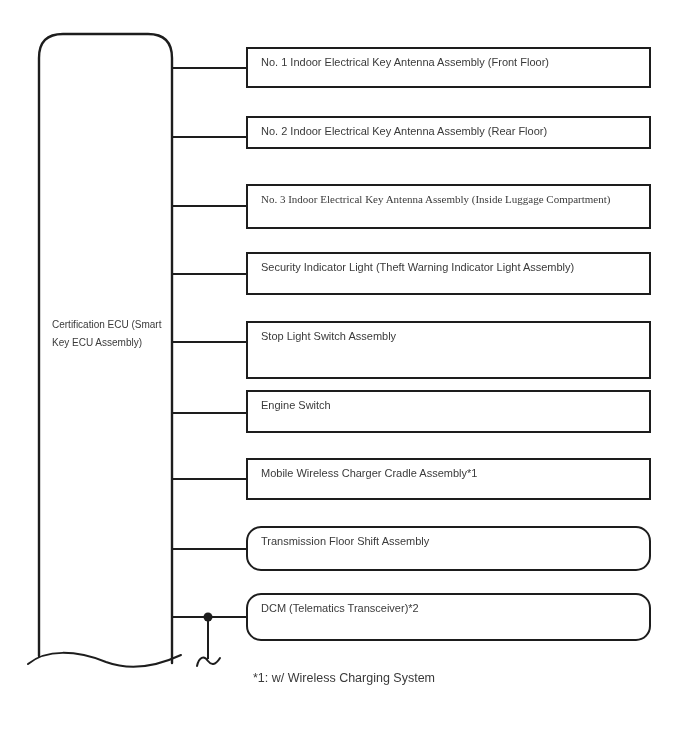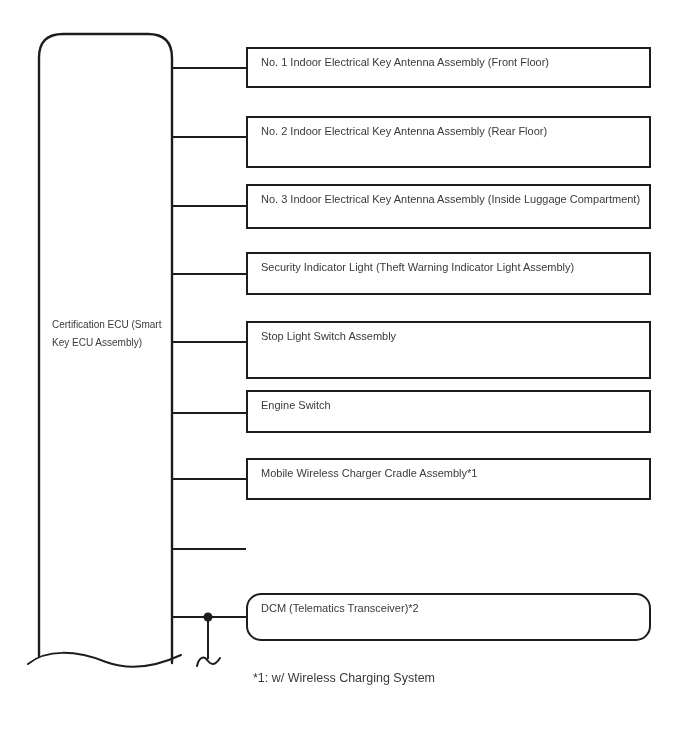--- a/index.html
+++ b/index.html
@@ -78,23 +78,24 @@
     <line x1="172" y1="617" x2="246" y2="617" stroke="#1d1d1d" stroke-width="2"></line>
 
     <circle cx="208" cy="617" r="4.5" fill="#1d1d1d"></circle>
     <line x1="208" y1="617" x2="208" y2="659" stroke="#1d1d1d" stroke-width="2"></line>
     <path d="M197,666 C199,657 204,655 208,661 C211,665 215,666 220,658" fill="none" stroke="#1d1d1d" stroke-width="2" stroke-linecap="round"></path>
   </svg>
 
   <div class="ecu-label">Certification ECU (Smart Key ECU Assembly)</div>
 
   <div class="comp" style="top:47px;  height:41px;"><span>No. 1 Indoor Electrical Key Antenna Assembly (Front Floor)</span></div>
-  <div class="comp" style="top:116px; height:52px;"><span>No. 2 Indoor Electrical Key Antenna Assembly (Rear Floor)</span></div>
-  <div class="comp" style="top:184px; height:45px;"><span>No. 3 Indoor Electrical Key Antenna Assembly (Inside Luggage Compartment)</span></div>
+  <div class="comp" style="top:116px; height:33px;"><span>No. 2 Indoor Electrical Key Antenna Assembly (Rear Floor)</span></div>
+  <div class="comp" style="top:184px; height:45px;font-family:Liberation Serif, serif;"><span>No. 3 Indoor Electrical Key Antenna Assembly (Inside Luggage Compartment)</span></div>
   <div class="comp" style="top:252px; height:43px;"><span>Security Indicator Light (Theft Warning Indicator Light Assembly)</span></div>
   <div class="comp" style="top:321px; height:58px;"><span>Stop Light Switch Assembly</span></div>
   <div class="comp" style="top:390px; height:43px;"><span>Engine Switch</span></div>
   <div class="comp" style="top:458px; height:42px;"><span>Mobile Wireless Charger Cradle Assembly*1</span></div>
+  <div class="comp rounded" style="top:526px; height:45px;"><span>Transmission Floor Shift Assembly</span></div>
   <div class="comp rounded" style="top:593px; height:48px;"><span>DCM (Telematics Transceiver)*2</span></div>
 
   <div class="footnote f1">*1: w/ Wireless Charging System</div>
 
 </div>
 
 </body></html>

